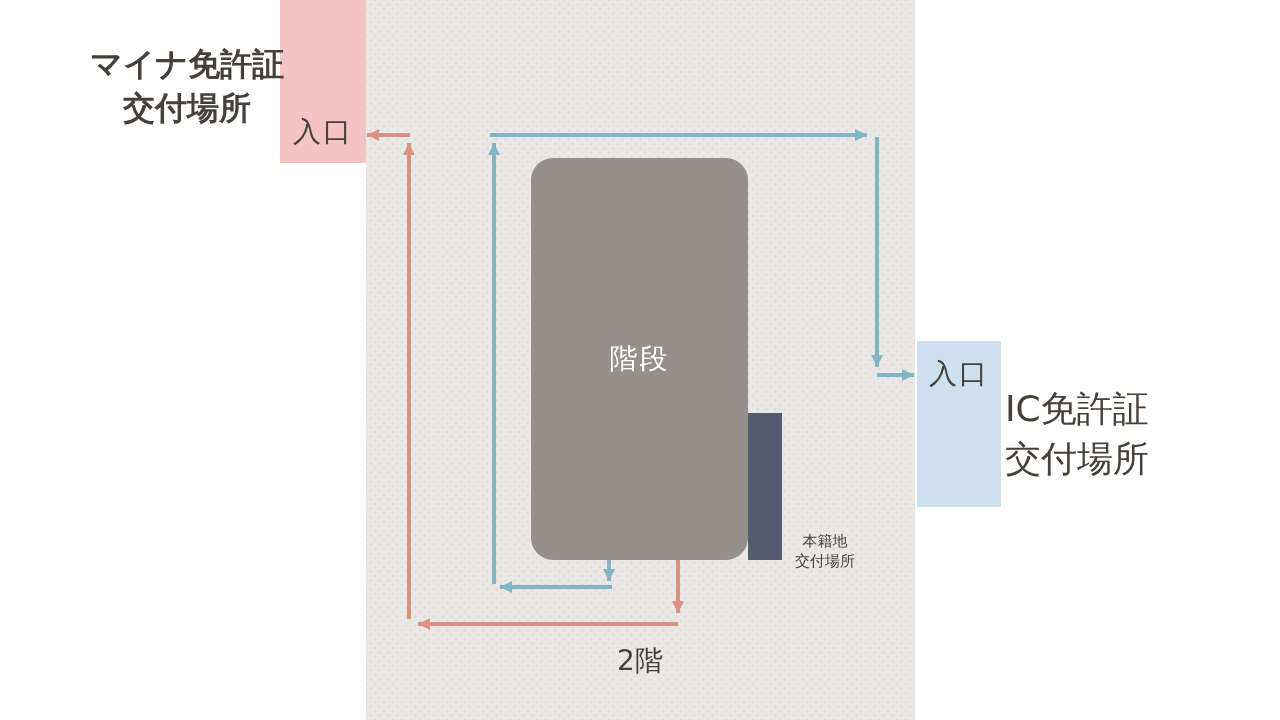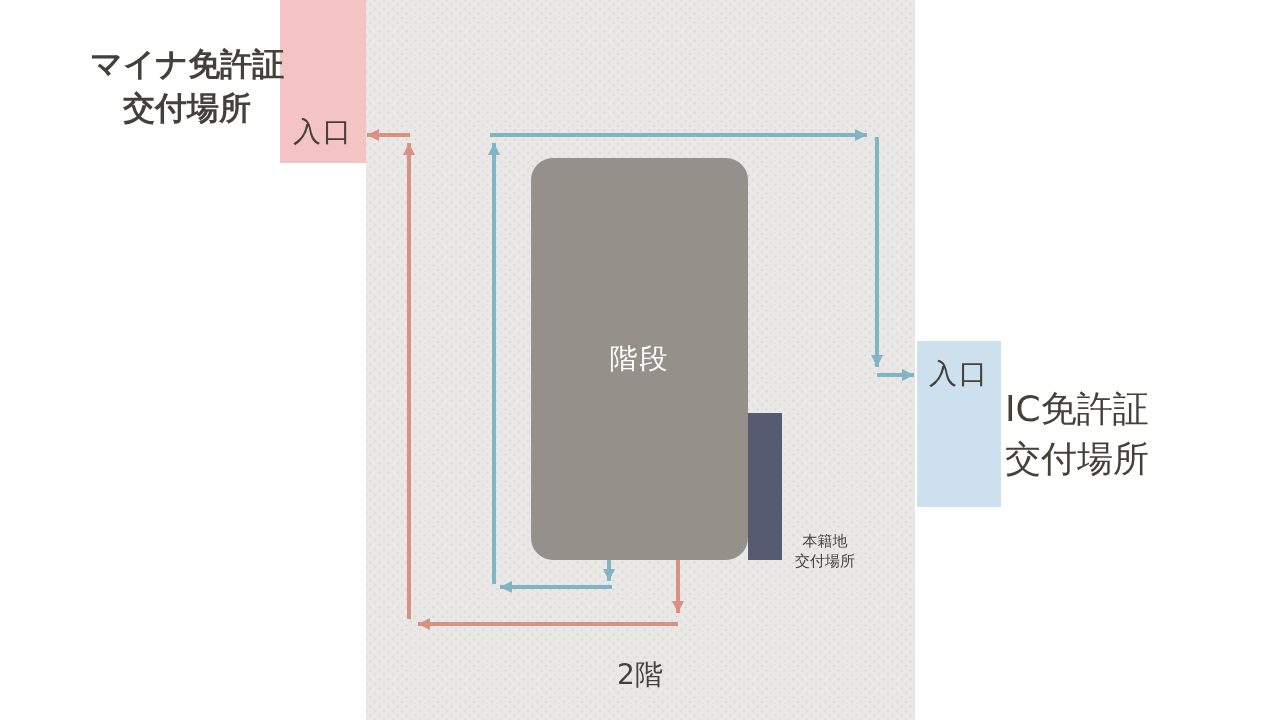--- a/index.html
+++ b/index.html
@@ -48,21 +48,21 @@
   }
   .stairs-label{color:#ffffff;font-size:28px;font-weight:500;letter-spacing:2px;}
   .terminal{left:748px;top:413px;width:34px;height:147px;background:var(--terminal);}
   .caption{
     font-weight:500;text-align:center;line-height:1.38;
     white-space:nowrap;
   }
   .caption-myna{left:80px;top:42px;width:214px;font-size:32px;font-weight:bold;}
   .caption-ic{left:1005px;top:384px;width:140px;font-size:36px;}
   .caption-terminal{left:770px;top:531px;width:110px;font-size:15px;line-height:1.35;}
-  .caption-floor{left:565px;top:656px;width:150px;font-size:28px;}
+  .caption-floor{left:565px;top:642px;width:150px;font-size:28px;}
   #routes{left:0;top:0;width:1280px;height:720px;pointer-events:none;}
 </style>
 </head>
 <body>
 
 <div id="canvas">
 
   <div class="abs floor"></div>
 
   <div class="abs entrance-pink">

